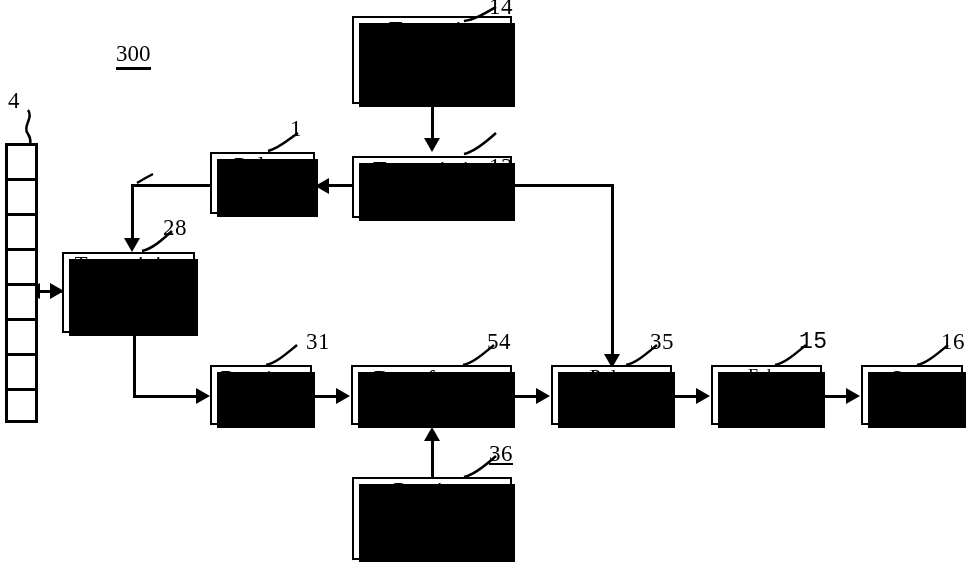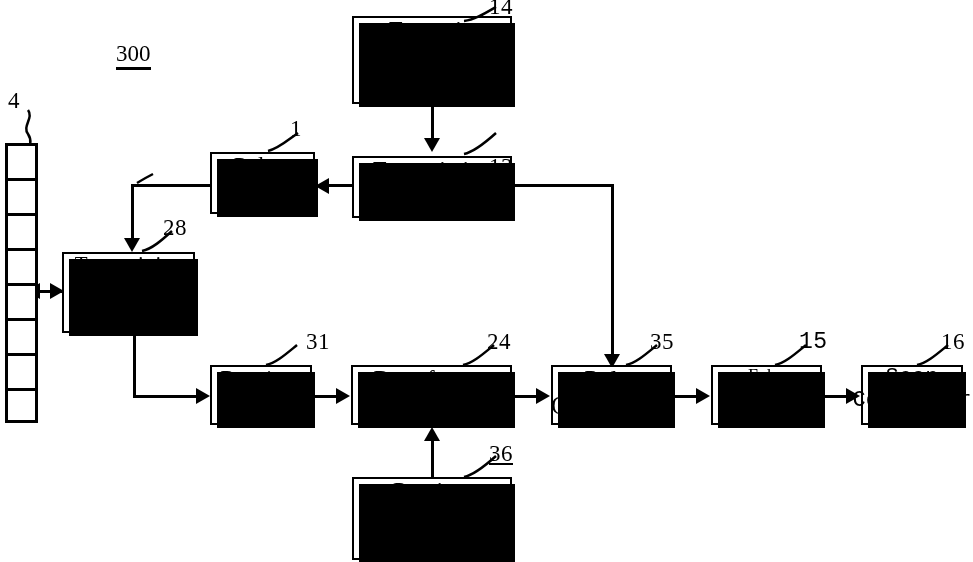--- a/index.html
+++ b/index.html
@@ -162,29 +162,29 @@
   <svg class="leader" style="left:264px;top:342px;width:44px;height:26px;">
     <path d="M2,23 C12,21 22,12 33,3" stroke="#000" stroke-width="2.5" fill="none"></path>
   </svg>
 
   <div class="h" style="left:313px;top:395px;width:26px;"></div>
   <div class="arrow ar-right" style="left:336px;top:388px;"></div>
 
   <div class="box" style="left:351px;top:365px;width:161px;height:60px;font-size:23px;">
     <span class="lbl">Beamformer</span>
   </div>
-  <div class="ref" style="left:487px;top:329px;">24</div>
+  <div class="ref" style="left:487px;top:329px;">54</div>
   <svg class="leader" style="left:461px;top:342px;width:44px;height:26px;">
     <path d="M2,23 C12,21 22,12 33,3" stroke="#000" stroke-width="2.5" fill="none"></path>
   </svg>
 
   <div class="h" style="left:513px;top:395px;width:26px;"></div>
   <div class="arrow ar-right" style="left:536px;top:388px;"></div>
 
-  <div class="box" style="left:551px;top:365px;width:121px;height:60px;font-size:25px;">
+  <div class="box" style="left:551px;top:365px;width:121px;height:60px;font-size:20px;">
     <span class="lbl">
       <span>Pulse</span><br>
       <span>Compressor</span>
     </span>
   </div>
   <div class="ref" style="left:650px;top:329px;text-align:center;">35</div>
   <svg class="leader" style="left:624px;top:342px;width:44px;height:26px;">
     <path d="M2,23 C12,21 22,12 33,3" stroke="#000" stroke-width="2.5" fill="none"></path>
   </svg>
 
@@ -202,21 +202,21 @@
     </span>
   </div>
   <div class="ref" style="left:799px;top:329px;font-family:Liberation Mono, monospace;">15</div>
   <svg class="leader" style="left:773px;top:342px;width:44px;height:26px;">
     <path d="M2,23 C12,21 22,12 33,3" stroke="#000" stroke-width="2.5" fill="none"></path>
   </svg>
 
   <div class="h" style="left:823px;top:395px;width:26px;"></div>
   <div class="arrow ar-right" style="left:846px;top:388px;"></div>
 
-  <div class="box" style="left:861px;top:365px;width:102px;height:60px;font-size:22px;font-family:Liberation Mono, monospace;">
+  <div class="box" style="left:861px;top:365px;width:102px;height:60px;font-size:22px;">
     <span class="lbl">
       <span>Scan</span><br>
       <span>Converter</span>
     </span>
   </div>
   <div class="ref" style="left:941px;top:329px;">16</div>
   <svg class="leader" style="left:915px;top:342px;width:44px;height:26px;">
     <path d="M2,23 C12,21 22,12 33,3" stroke="#000" stroke-width="2.5" fill="none"></path>
   </svg>
 

